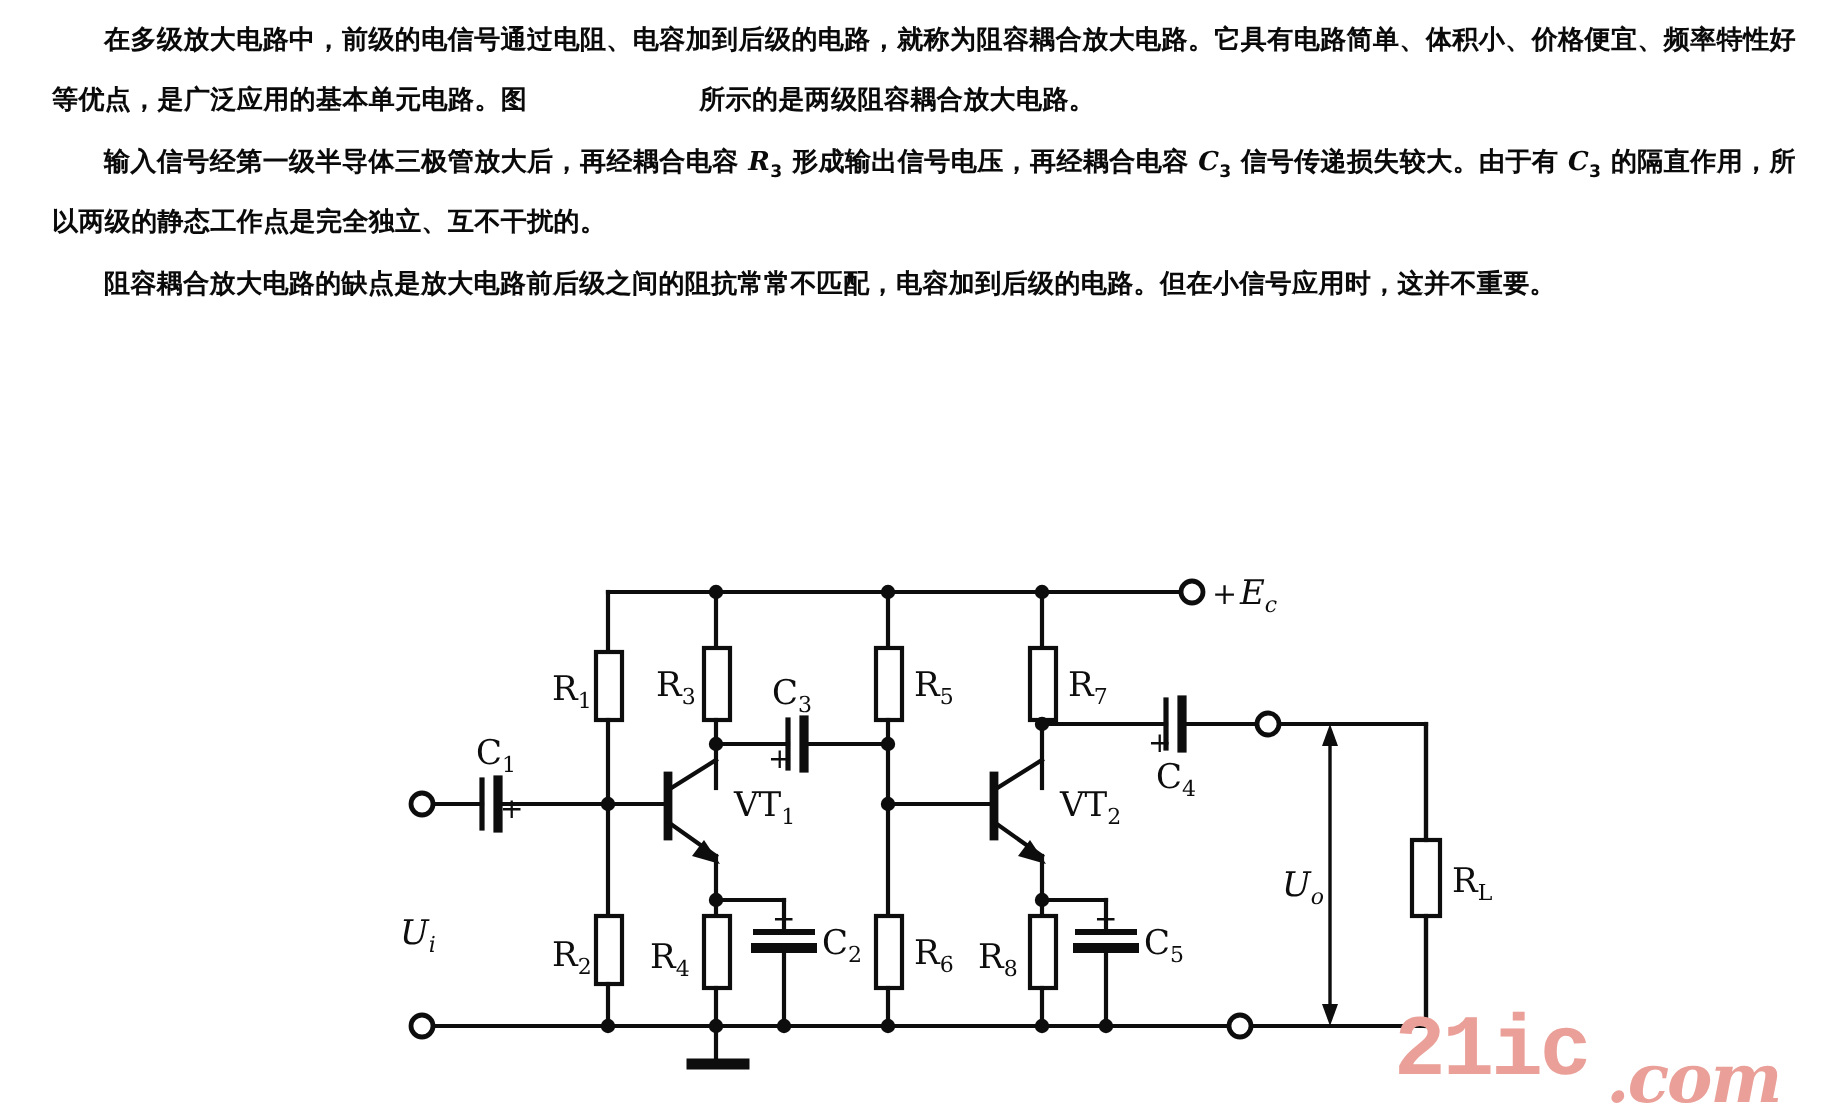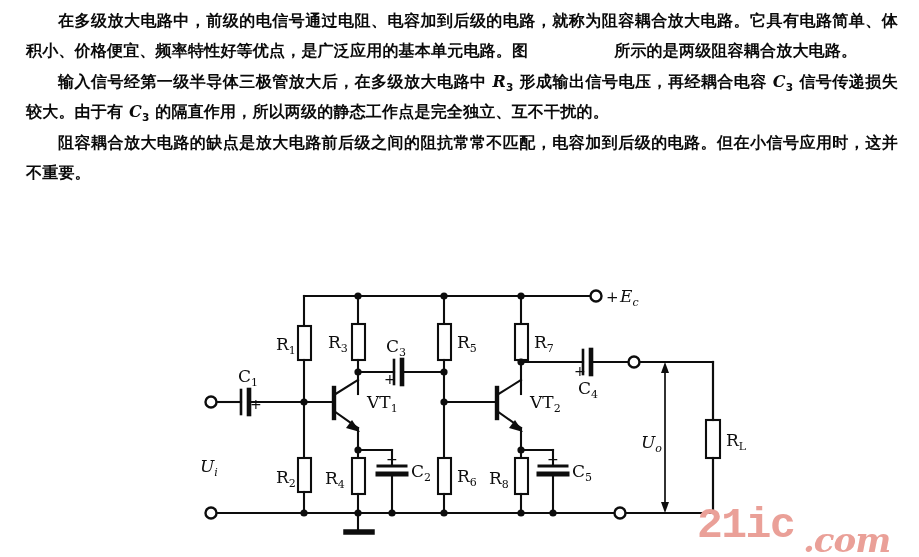--- a/index.html
+++ b/index.html
@@ -22,21 +22,21 @@
     height: 557px;
   }
   
   .prose {
     position: absolute;
     left: 26px;
     top: 6px;
     width: 872px;
   }
   .para {
-    font-size: 16px;
+    font-size: 13px;
     line-height: 30px;
     letter-spacing: 0.2px;
     text-align: justify;
     text-justify: inter-character;
     margin: 0 0 1px 0;
     font-weight: 600;
     font-family: "DejaVu Sans", "Liberation Sans", sans-serif;
   }
   .para.indent { text-indent: 2em; }
   .sub {
@@ -106,21 +106,21 @@
 <body>
 
 <div id="page">
 
   <div class="prose">
     <p class="para indent">
       <span>在多级放大电路中，前级的电信号通过电阻、电容加到后级的电路，就称为阻容耦合放大电路。它具有电路简单、体积小、价格便宜、频率特性好等优点，是广泛应用的基本单元电路。图</span><span class="figgap"></span><span>所示的是两级阻容耦合放大电路。</span>
     </p>
 
     <p class="para indent">
-      <span>输入信号经第一级半导体三极管放大后，在多级放大电路中 </span><span class="var">R</span><span class="sub">3</span><span> 形成输出信号电压，再经耦合电容 </span><span class="var">C</span><span class="sub">3</span><span> 信号传递损失较大。由于有 </span><span class="var">C</span><span class="sub">3</span><span> 的隔直作用，所以两级的静态工作点是完全独立、互不干扰的。</span>
+      <span>输入信号经第一级半导体三极管放大后，再经耦合电容 </span><span class="var">R</span><span class="sub">3</span><span> 形成输出信号电压，再经耦合电容 </span><span class="var">C</span><span class="sub">3</span><span> 信号传递损失较大。由于有 </span><span class="var">C</span><span class="sub">3</span><span> 的隔直作用，所以两级的静态工作点是完全独立、互不干扰的。</span>
     </p>
 
     <p class="para indent">
       <span>阻容耦合放大电路的缺点是放大电路前后级之间的阻抗常常不匹配，电容加到后级的电路。但在小信号应用时，这并不重要。</span>
     </p>
   </div>
 
   <div id="circuit">
     <svg width="919" height="285" viewBox="0 0 919 285" xmlns="http://www.w3.org/2000/svg">
       <g stroke="#0d0d0d" stroke-width="2.1" fill="none" stroke-linecap="square">

